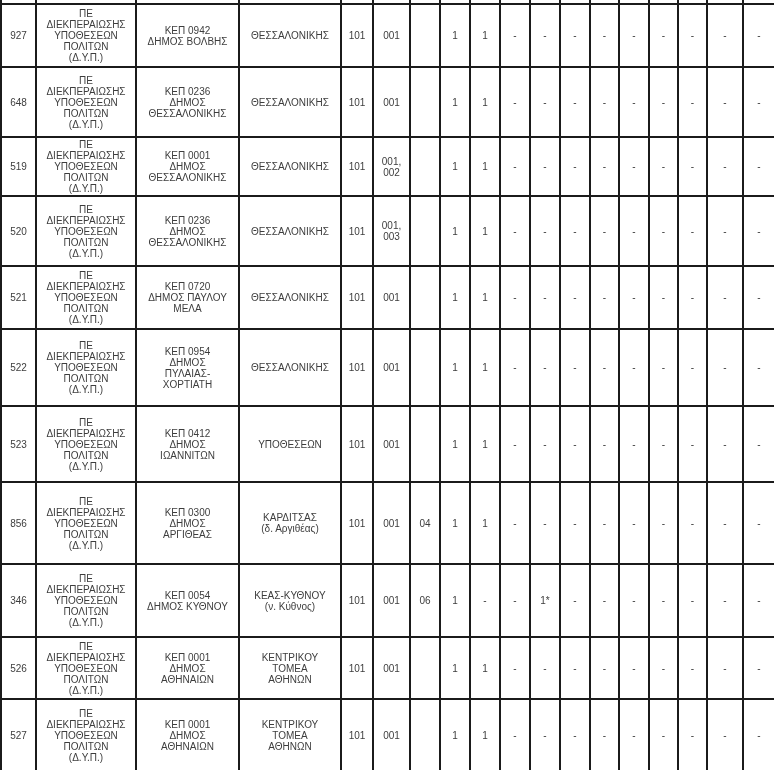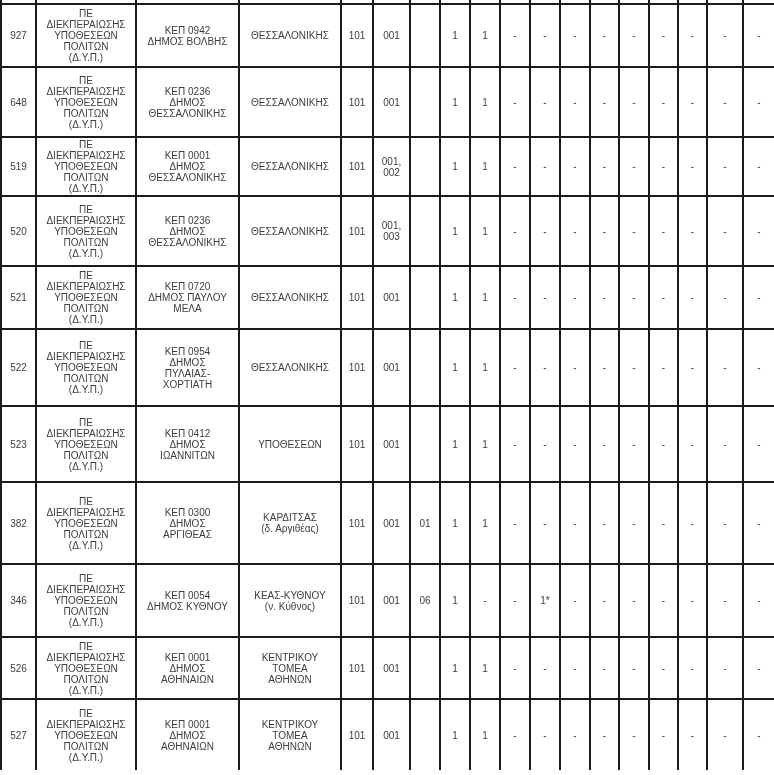--- a/index.html
+++ b/index.html
@@ -263,34 +263,34 @@
         <td>-</td>
         <td>-</td>
         <td>-</td>
         <td>-</td>
         <td>-</td>
         <td>-</td>
         <td>-</td>
         <td>-</td>
       </tr>
       <tr style="height: 82px;">
-        <td>382</td>
+        <td>856</td>
         <td>ΠΕ
 ΔΙΕΚΠΕΡΑΙΩΣΗΣ
 ΥΠΟΘΕΣΕΩΝ
 ΠΟΛΙΤΩΝ
 (Δ.Υ.Π.)</td>
         <td>ΚΕΠ 0300
 ΔΗΜΟΣ
 ΑΡΓΙΘΕΑΣ</td>
         <td>ΚΑΡΔΙΤΣΑΣ
 (δ. Αργιθέας)</td>
         <td>101</td>
         <td>001</td>
-        <td>01</td>
+        <td>04</td>
         <td>1</td>
         <td>1</td>
         <td>-</td>
         <td>-</td>
         <td>-</td>
         <td>-</td>
         <td>-</td>
         <td>-</td>
         <td>-</td>
         <td>-</td>

